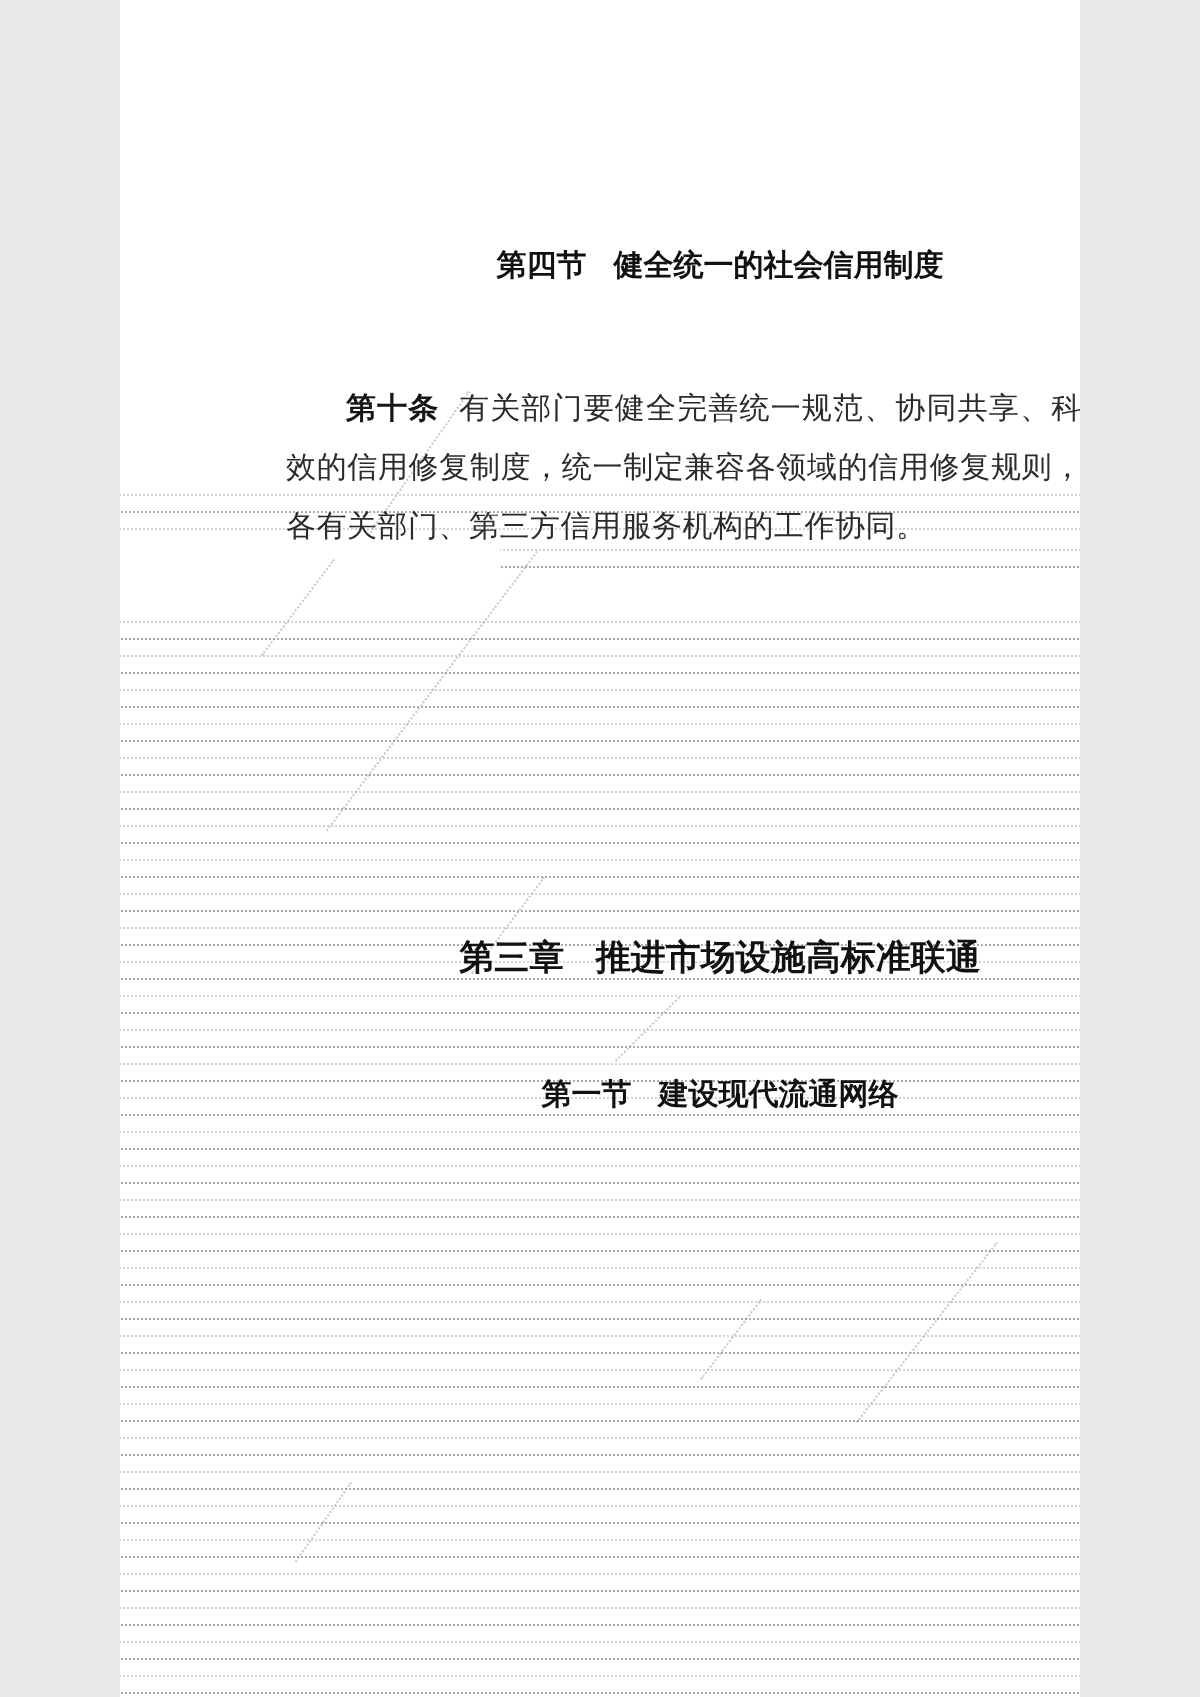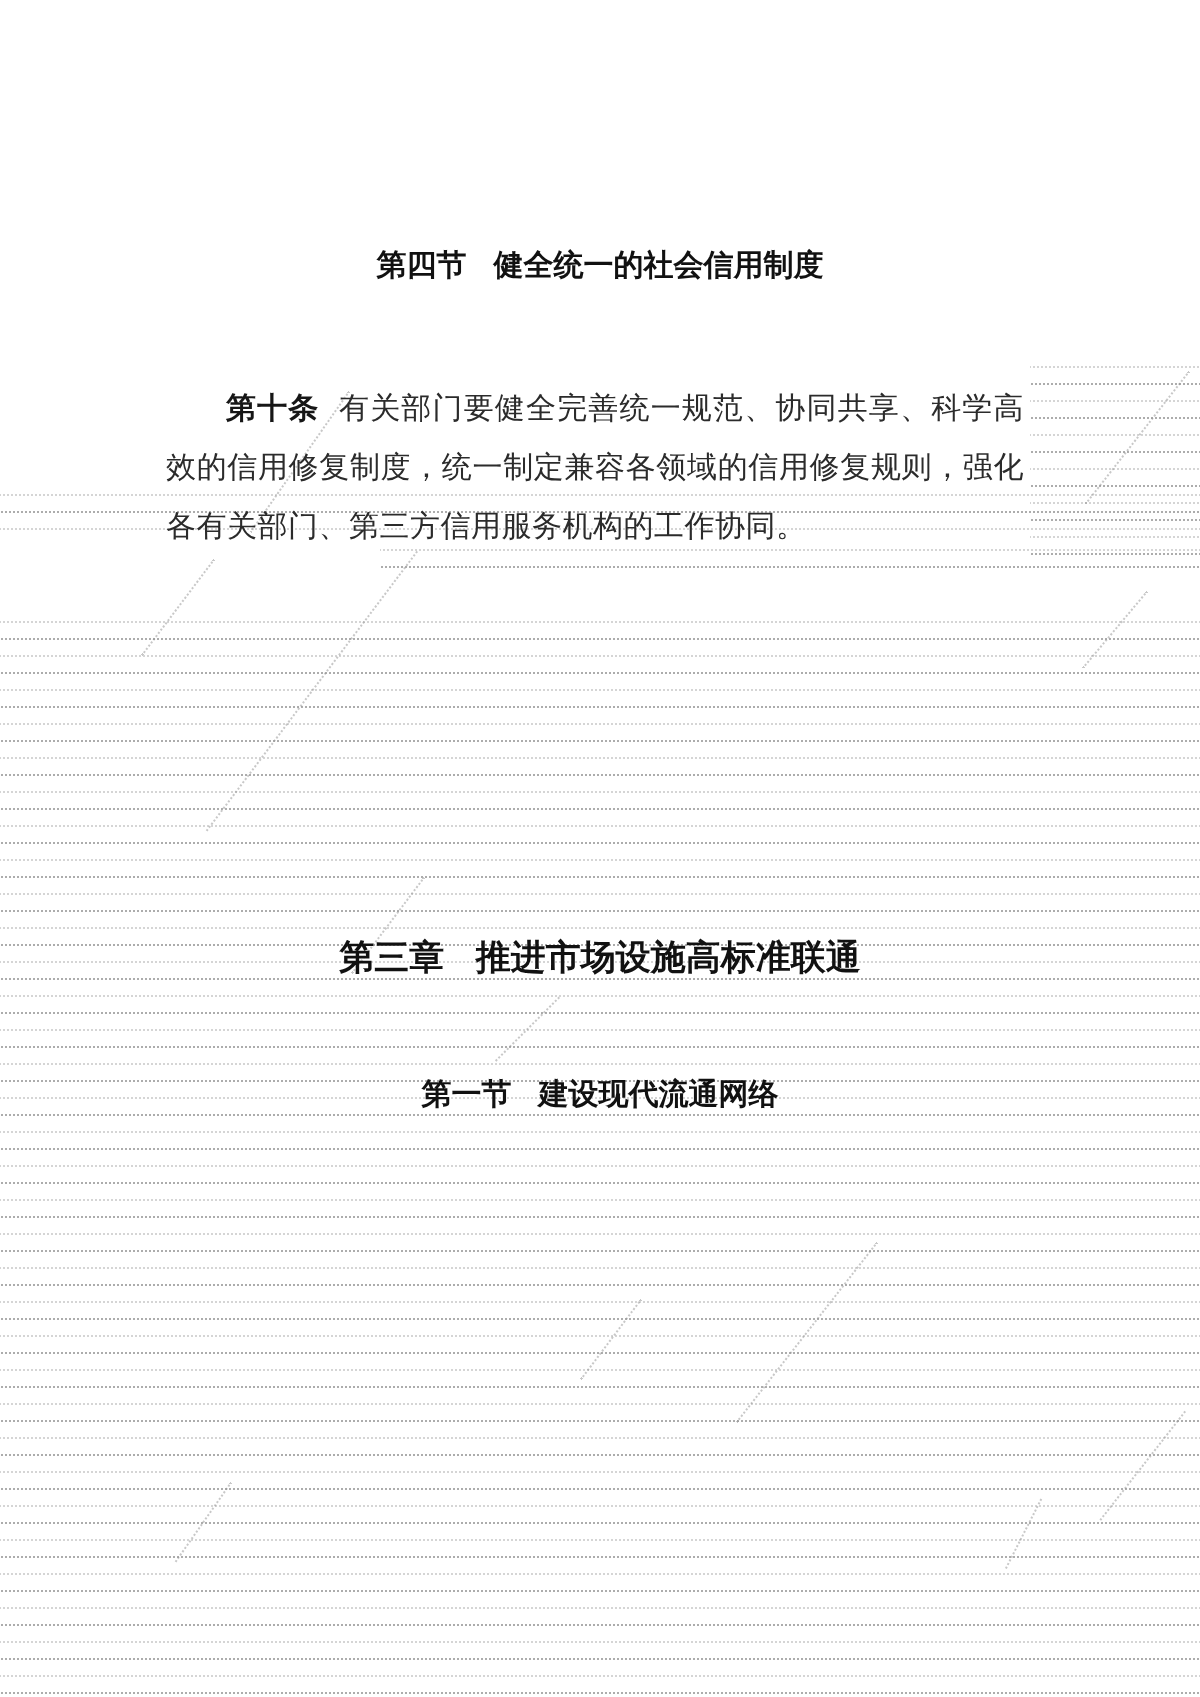--- a/index.html
+++ b/index.html
@@ -1,18 +1,18 @@
 <!DOCTYPE html>
 <html lang="zh" style="--page-background: #ffffff; --text: #2b2b2b; --heading-text: #111111;"><head>
 <meta charset="utf-8">
 <style>
   html, body { margin: 0; padding: 0; background: #e8e8e8; }
   .page {
     position: relative;
-    width: 1200px;
+    width: 960px;
     height: 1697px;
     margin: 0 auto;
     background: var(--page-background, #ffffff);
     overflow: hidden;
     font-family: "Liberation Serif", "DejaVu Serif", serif;
     color: var(--text, #2b2b2b);
   }
   
   .dots {
     position: absolute;

